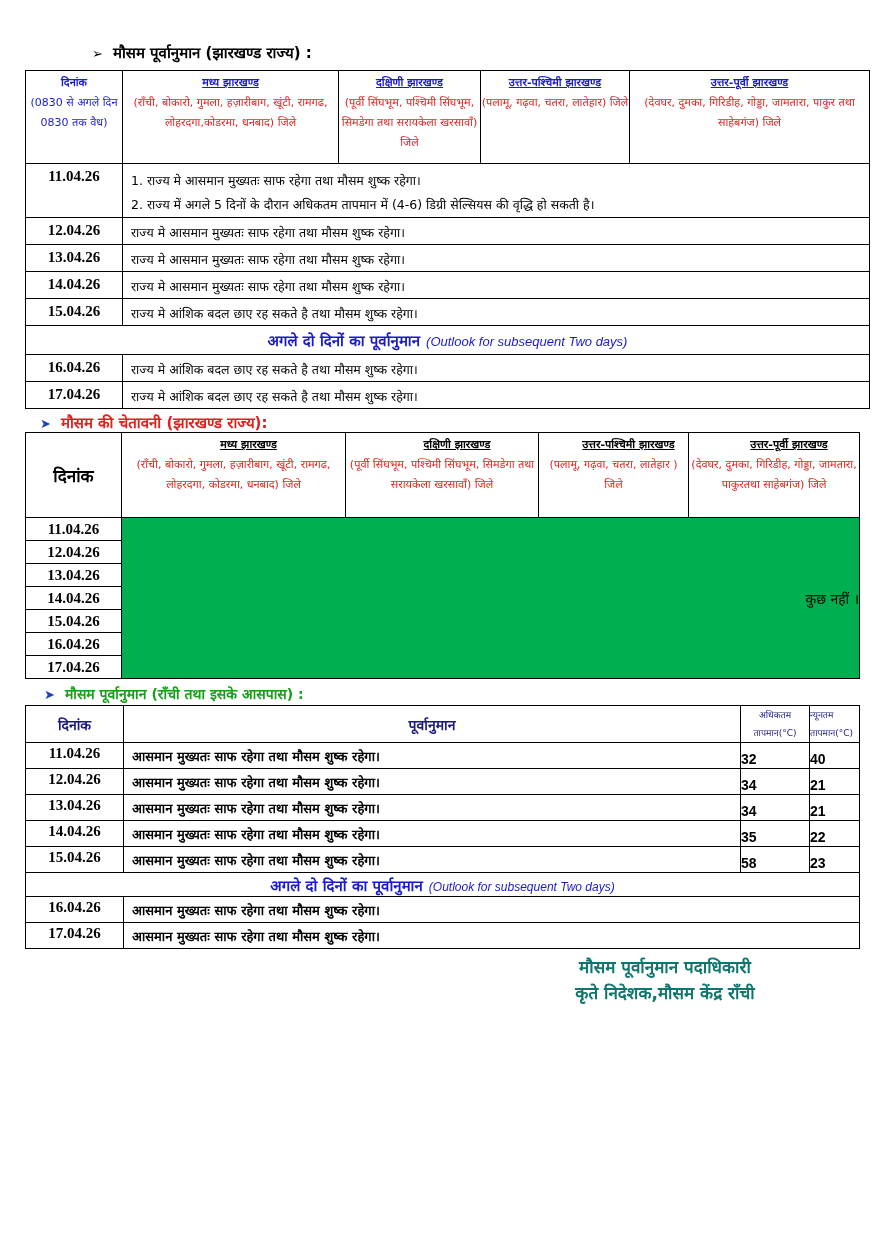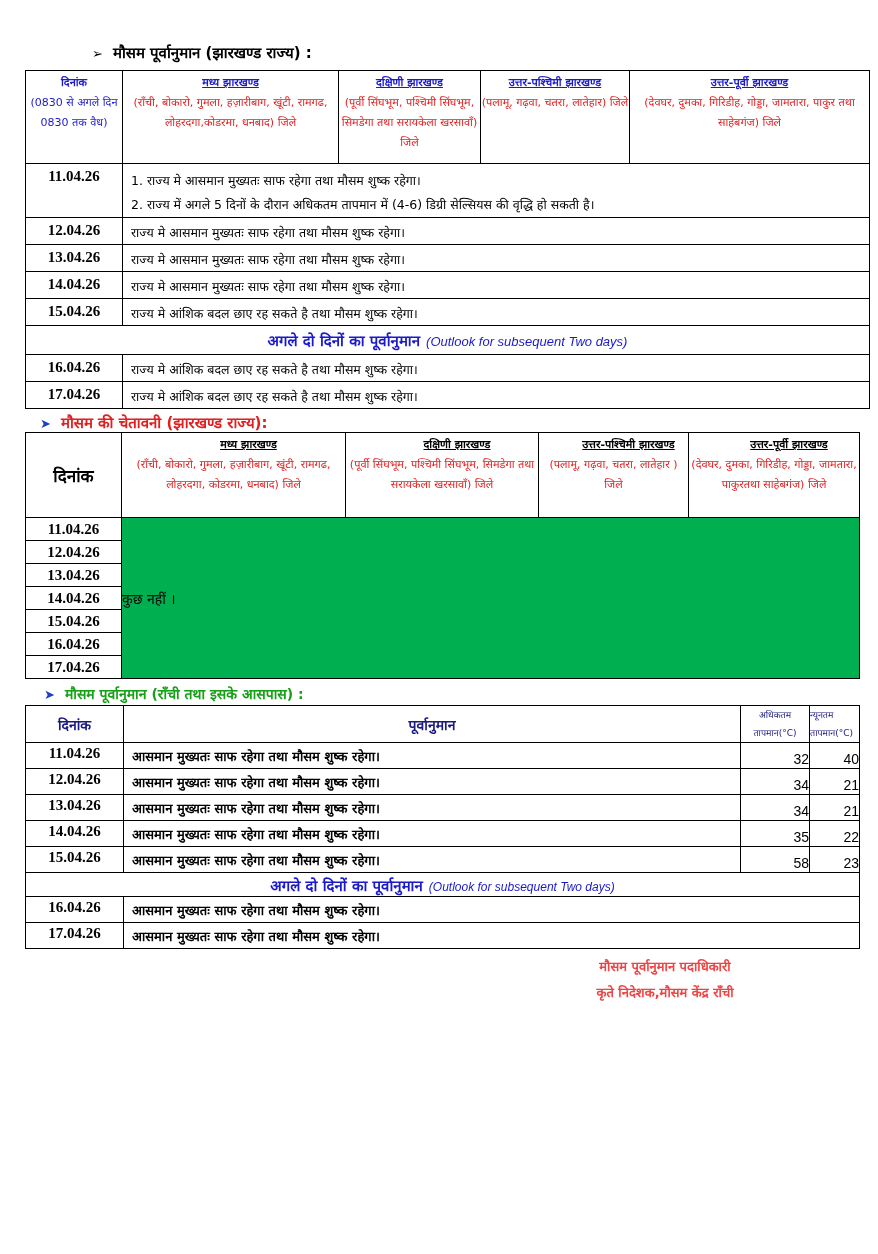--- a/index.html
+++ b/index.html
@@ -10,25 +10,25 @@
   td, th { border: 1px solid #000; padding: 0; vertical-align: top; }
   .date { font-family: "Liberation Serif", serif; font-weight: bold; font-size: 15px; text-align: center; padding-top: 4px; }
   .hdr-region { text-align: center; font-size: 11px; line-height: 20px; padding-top: 2px; }
   .hdr-region .rname { text-decoration: underline; font-weight: bold; }
   .blue { color: #1a1acc; }
   .red { color: #e02020; }
   .black { color: #000; margin-left: 30px; }
   .txt { font-family: "DejaVu Sans", sans-serif; font-size: 12.5px; padding: 6px 0 0 8px; white-space: nowrap; }
   .outlook { text-align: center; vertical-align: middle; font-size: 15px; color: #1a1acc; font-weight: bold; }
   .outlook .en { font-family: "Liberation Sans", sans-serif; font-style: italic; font-weight: normal; font-size: 13px; margin-left: 6px; margin-top: 21px; }
-  .green-cell { background: #00b050; text-align: left; vertical-align: middle; font-size: 14px; margin-left: 20px; }
+  .green-cell { background: #00b050; text-align: right; vertical-align: middle; font-size: 14px; margin-left: 20px; }
   .date2 { font-family: "Liberation Serif", serif; font-weight: bold; font-size: 15px; text-align: center; vertical-align: middle; }
   .bold-txt { font-weight: bold; font-size: 13px; padding: 4px 0 0 8px; white-space: nowrap; }
-  .num { font-family: "Liberation Sans", sans-serif; font-weight: normal; font-size: 14px; text-align: right; padding-top: 8px; }
-  .signature { position: absolute; color: #ef4444; font-weight: bold; font-size: 13px; text-align: center; line-height: 26px; }
+  .num { font-family: "Liberation Sans", sans-serif; font-weight: bold; font-size: 14px; text-align: left; padding-top: 8px; }
+  .signature { position: absolute; color: #0f766e; font-weight: bold; font-size: 17px; text-align: center; line-height: 26px; }
 </style>
 </head>
 <body>
 
 <div class="sec-title black" style="left:62px; top:42px;">
   <span class="arrow">➢</span><span>मौसम पूर्वानुमान  (झारखण्ड राज्य)  :</span>
 </div>
 
 <table style="left:25px; top:70px; width:844px;">
   <colgroup>

